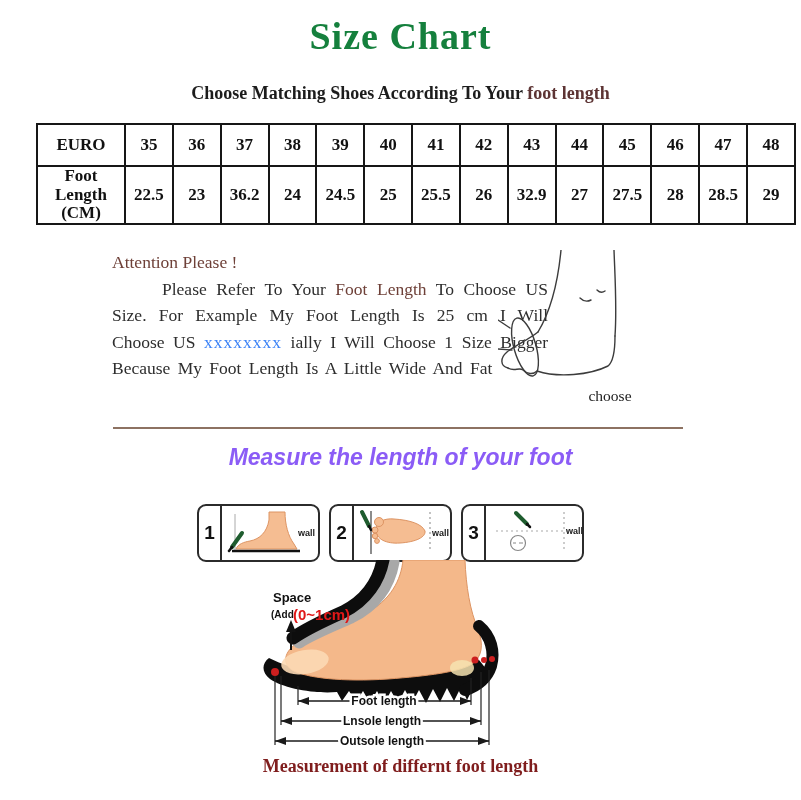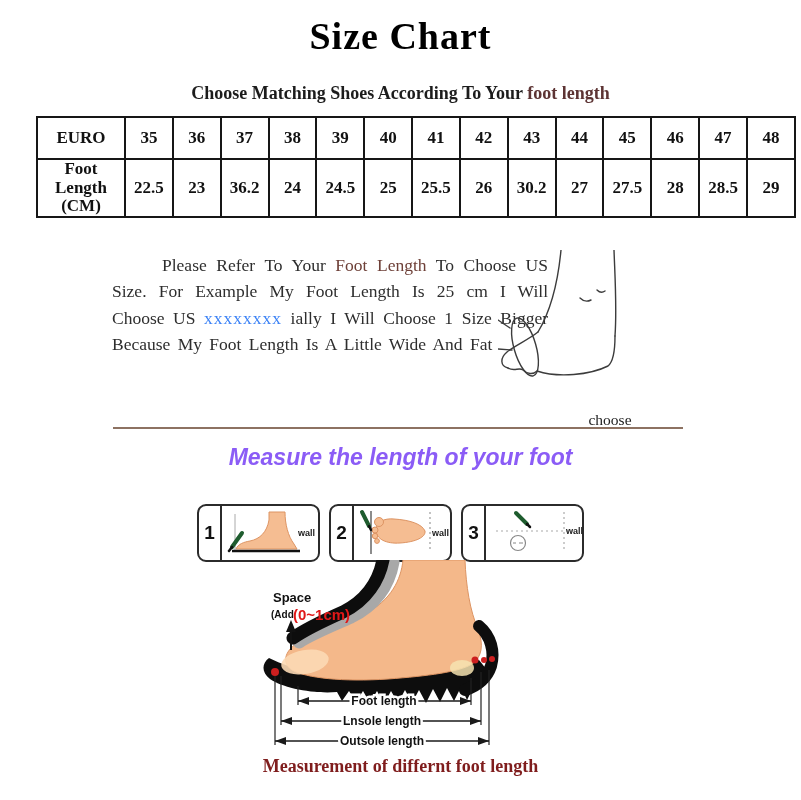--- a/index.html
+++ b/index.html
@@ -3,29 +3,29 @@
 <meta charset="utf-8">
 <style>
   * { margin:0; padding:0; box-sizing:border-box; }
   body { background:#ffffff; }
   .canvas {
     position:relative; width:801px; height:800px; background:#ffffff;
     overflow:hidden; font-family:"Liberation Serif", serif; color:#161616;
   }
   .page-title {
     position:absolute; top:14px; left:0; width:100%; text-align:center;
-    font-size:38px; font-weight:bold; letter-spacing:1px; color:#000000;
+    font-size:38px; font-weight:bold; letter-spacing:1px; color:#15803d;
   }
   .subtitle {
     position:absolute; top:83px; left:0; width:100%; text-align:center;
     font-size:18px; font-weight:bold; color:#1c1c1c;
   }
   .subtitle .hl { color:#5d3434; }
   table.size-table {
-    position:absolute; left:36px; top:116px; width:760px;
+    position:absolute; left:36px; top:123px; width:760px;
     border-collapse:collapse; table-layout:fixed;
   }
   table.size-table th, table.size-table td {
     border:2.5px solid #161616; text-align:center; vertical-align:middle;
     font-weight:bold; color:#111; font-size:17px; padding:0;
   }
   table.size-table col.label-col { width:88px; }
   tr.row-euro  { height:42px; }
   tr.row-foot  { height:57px; }
   th.row-label { font-size:16px; line-height:1.1; }
@@ -33,21 +33,21 @@
   .attention-heading { font-size:17.5px; font-weight:normal; color:#6e4038; margin-bottom:3px; }
   .attention-body {
     font-size:17.5px; color:#2e2e2e; text-align:justify; text-indent:50px;
     line-height:1.5; word-spacing:3px;
   }
   .attention-body .redx { color:#3b82f6; letter-spacing:1px; }
   .attention-body .maroon { color:#6e4038; }
   .foot-sketch { position:absolute; left:498px; top:250px; }
   .choose-note {
     position:absolute; left:545px; top:386px; width:130px; text-align:center;
-    font-size:15.5px; color:#222; line-height:1.35;margin-top:24px;
+    font-size:15.5px; color:#222; line-height:1.35;
   }
   .divider { position:absolute; left:113px; top:427px; width:570px; height:2px; background:#8d7262; }
   .measure-heading {
     position:absolute; top:444px; left:0; width:100%; text-align:center;
     font-family:"Liberation Sans", sans-serif; font-style:italic; font-weight:bold;
     font-size:23px; color:#8b5cf6;
   }
   .steps { position:absolute; left:197px; top:504px; display:flex; gap:9px; }
   .step-box {
     width:123px; height:58px; border:2px solid #2b2b2b; border-radius:9px;
@@ -104,31 +104,32 @@
       <tr class="row-foot">
         <th class="row-label">Foot Length (CM)</th>
       <td>22.5</td>
           <td>23</td>
           <td>36.2</td>
           <td>24</td>
           <td>24.5</td>
           <td>25</td>
           <td>25.5</td>
           <td>26</td>
-          <td>30.2</td>
+          <td>32.9</td>
           <td>27</td>
           <td>27.5</td>
           <td>28</td>
           <td>28.5</td>
           <td>29</td>
         </tr>
     </tbody>
   </table>
 
   <div class="attention-block">
+    <div class="attention-heading">Attention Please !</div>
     <p class="attention-body"><span>Please Refer To Your </span><span class="maroon">Foot Length</span><span> To Choose US Size. For Example My Foot Length Is 25 cm I Will Choose US </span><span class="redx">xxxxxxxx</span><span> ially I Will Choose 1 Size Bigger Because My Foot Length Is A Little Wide And Fat</span></p>
   </div>
 
   <svg class="foot-sketch" width="175" height="140" viewBox="0 0 175 140" fill="none">
     <g stroke="#3c3c3c" stroke-width="1.4" stroke-linecap="round" fill="none">
       <path d="M116,0 C117,28 119,58 117,86"></path>
       <path d="M63,0 C60,32 52,62 40,82"></path>
       <path d="M40,82 C30,90 16,96 9,102 C2,108 2,116 10,118"></path>
       <path d="M10,118 C16,122 21,117 25,120 C29,124 35,125 39,121 C60,128 92,125 110,116 C115,112 117,101 117,86"></path>
       <path d="M82,48 q5,5 11,2"></path>

